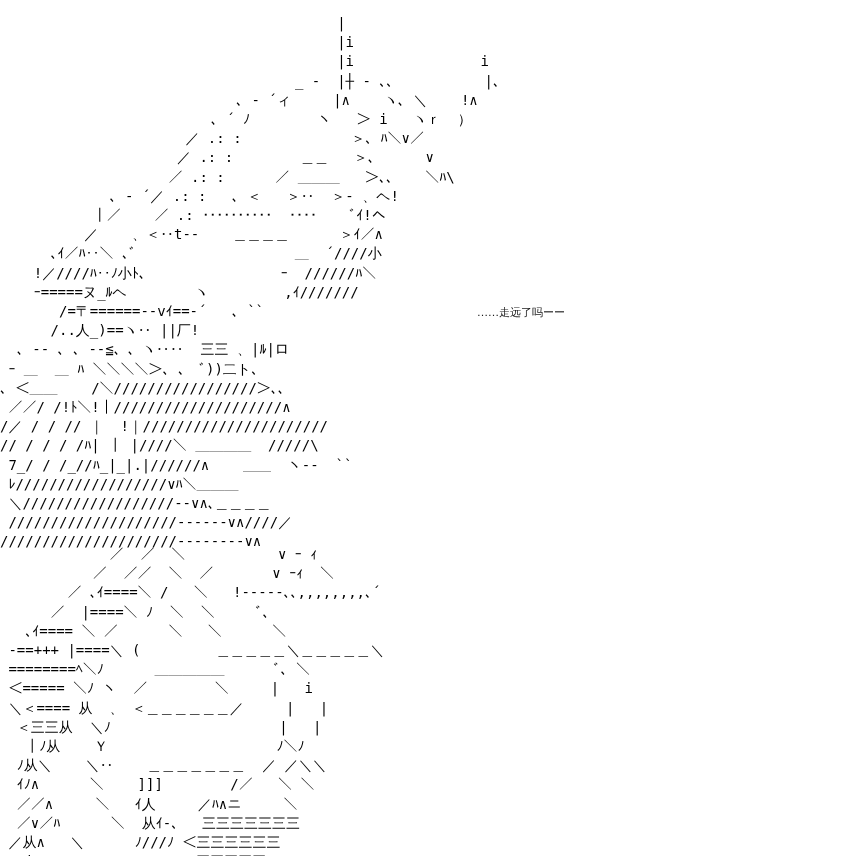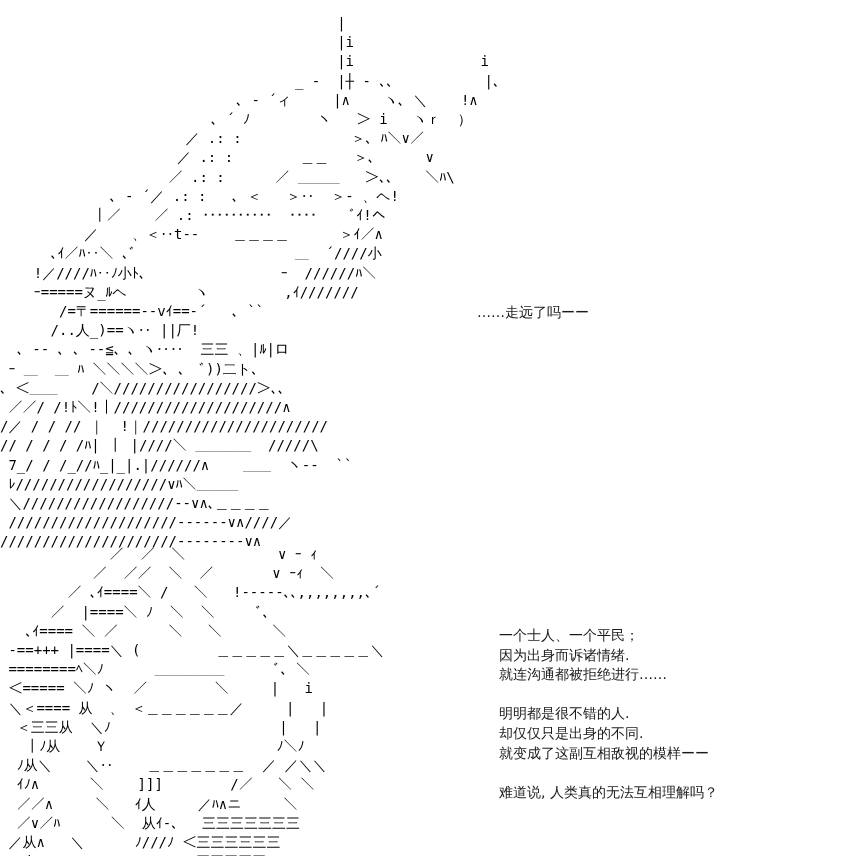--- a/index.html
+++ b/index.html
@@ -40,21 +40,21 @@
   #aa-scene-bottom {
     left: 0px;
     top: 545px;
   }
 
   
   .dialogue {
     position: absolute;
     white-space: pre;
     font-family: "DejaVu Sans", "Liberation Sans", sans-serif;
-    font-size: 14px;
+    font-size: 11px;
     line-height: 19.6px;
     color: #1a1a1a;
     margin: 0;
   }
   #dialogue-top {
     left: 477px;
     top: 303px;
   }
   #dialogue-bottom {
     left: 499px;
@@ -110,23 +110,14 @@
    ｜ﾉ从    Ｙ                    ﾉ＼ﾉ
   ﾉ从＼    ＼‥    ＿＿＿＿＿＿＿  ／ ／＼＼
   ｲﾉ∧      ＼    ]]]        /／   ＼ ＼
   ／／∧     ＼   ｲ人     ／ﾊ∧ニ     ＼
   ／∨／ﾊ      ＼  从ｲ‐、  三三三三三三三
  ／从∧   ＼      ﾉ///ﾉ ＜三三三三三三
  ／人‥‥   ＼＼＼      ＜三三三三三
 ====ﾍ､‥‥‥‥‥‥＼＼＼    ｰ･･････‐
 ====ﾍ                ＼</pre>
 
-  <pre id="dialogue-bottom" class="dialogue">一个士人、一个平民；
-因为出身而诉诸情绪.
-就连沟通都被拒绝进行……
-
-明明都是很不错的人.
-却仅仅只是出身的不同.
-就变成了这副互相敌视的模样ーー
-
-难道说, 人类真的无法互相理解吗？</pre>
 
 </div>
 
 </body></html>

